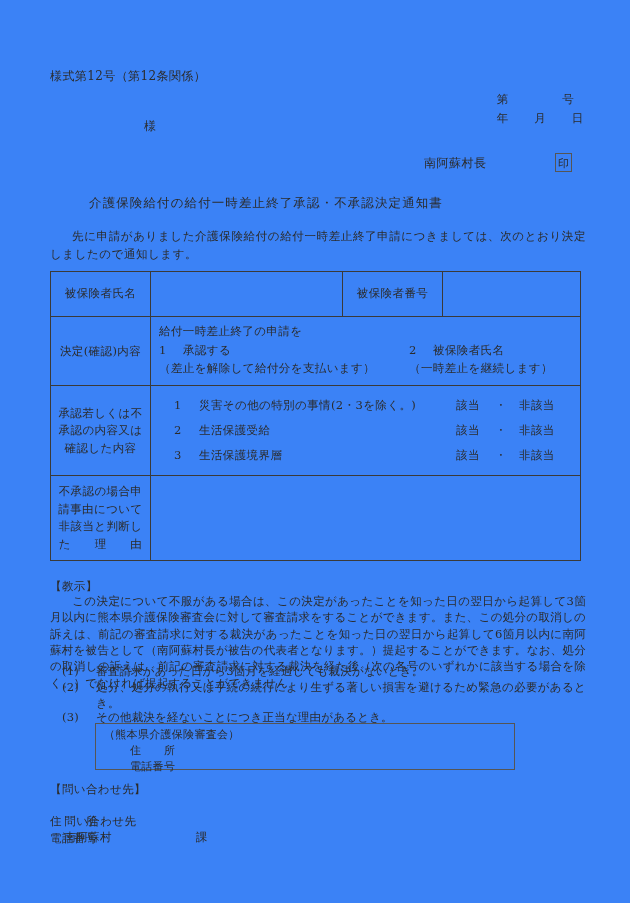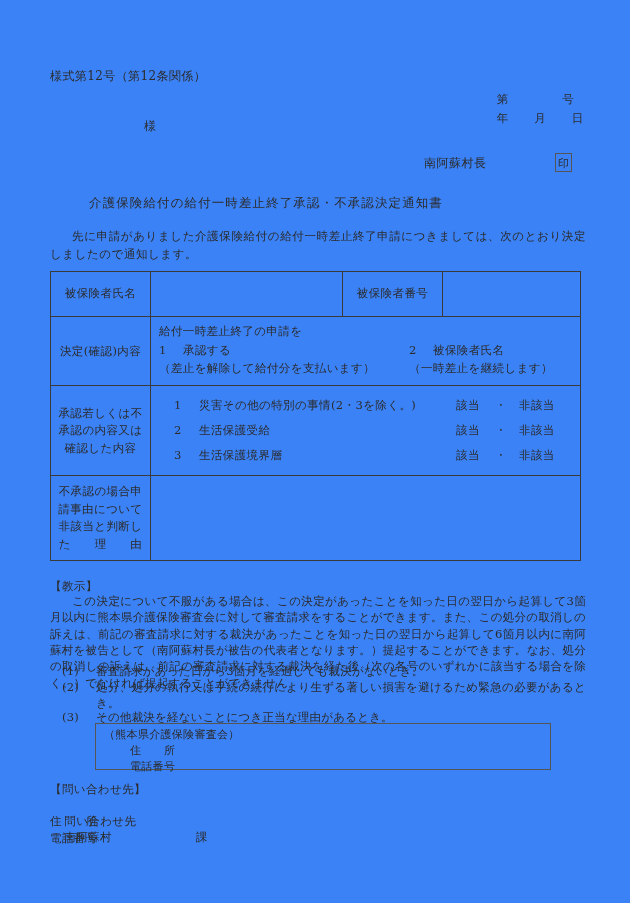--- a/index.html
+++ b/index.html
@@ -122,21 +122,21 @@
   .numlist { position: absolute; left: 50px; width: 536px; font-size: 11.5px; line-height: 1.42; letter-spacing: .2px; }
   .numlist .nrow { position: relative; padding-left: 46px; text-align: justify; text-justify: inter-character; }
   .numlist .nrow .nm { position: absolute; left: 12px; top: 0; }
   #item1 { top: 663px; }
   #item2 { top: 679px; }
   #item3 { top: 709px; }
 
   #board-box {
     position: absolute;
     left: 95px; top: 723px;
-    width: 456px; height: 47px;
+    width: 420px; height: 47px;
     border: 1px solid #555;
     box-sizing: border-box;
     padding: 3px 0 0 8px;
     font-size: 11px;
     line-height: 1.45;
     letter-spacing: .3px;
   }
   #board-box .sp { display: inline-block; width: 26px; }
 
   

